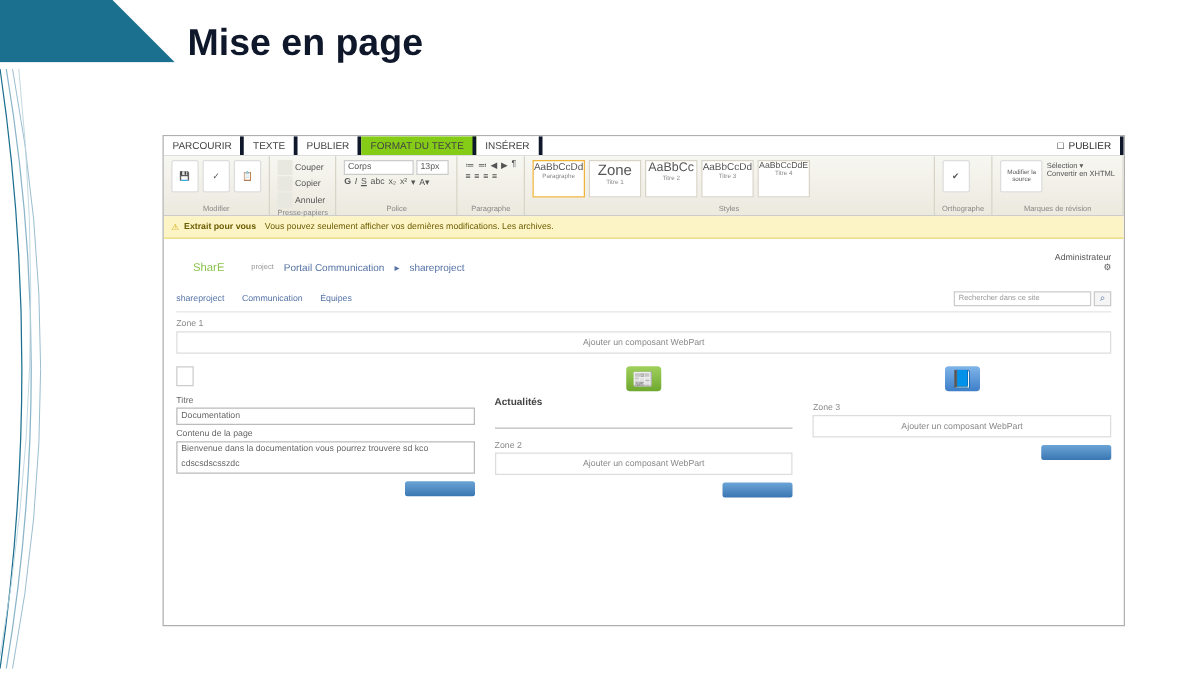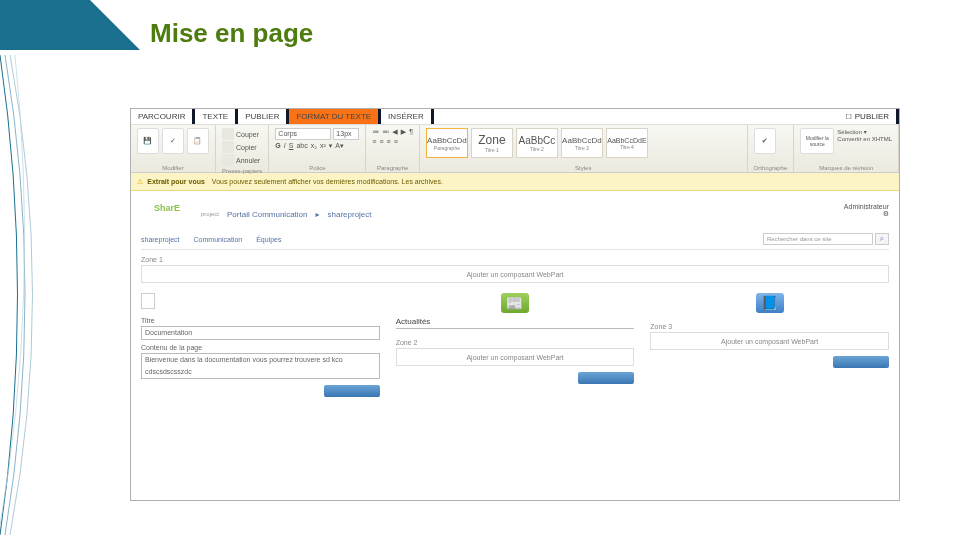--- a/index.html
+++ b/index.html
@@ -1,61 +1,61 @@
 <!DOCTYPE html>
 <html><head>
 <meta charset="utf-8">
 <style>
 *{box-sizing:border-box;margin:0;padding:0;font-family:Arial,Helvetica,sans-serif}
 html,body{width:960px;height:540px;overflow:hidden;background:#fff}
 .slide{position:relative;width:960px;height:540px}
 .corner-poly{position:absolute;top:0;left:0;background:#1b6f8f;clip-path:polygon(0 0,90px 0,140px 50px,0 50px);width:140px;height:50px}
 .lines{position:absolute;left:0;top:55px;width:70px;height:480px;pointer-events:none}
 .lines svg{width:100%;height:100%}
-.title{position:absolute;top:18px;left:150px;font-size:26px;color:#4d7c0f}
+.title{position:absolute;top:18px;left:150px;font-size:30px;color:#0f172a}
 .body-text{position:absolute;top:63px;left:70px;font-size:15px;color:#111}
 .shot{position:absolute;top:108px;left:130px;width:770px;height:393px;border:1px solid #b0b0b0;background:#fff;overflow:hidden}
 .ribbon-tabs{display:flex;font-size:8px;color:#444;background:#fff;border-bottom:1px solid #ddd;height:16px}
 .ribbon-tabs span{padding:3px 7px;border-right:3px solid #0f172a}
-.ribbon-tabs .active{background:#f97316}
+.ribbon-tabs .active{background:#84cc16}
 .share-link{margin-left:auto;padding:3px 7px;color:#333;display:flex;align-items:center;gap:3px}
 .share-link::before{content:"☐";font-size:7px}
 .ribbon-body{height:48px;background:linear-gradient(#f7f7f2,#ece9de);display:flex;font-size:7px;color:#555;border-bottom:1px solid #ccc}
 .rgroup{border-right:1px solid #d8d5c8;padding:3px 6px 1px;display:flex;flex-direction:column;justify-content:space-between;position:relative}
 .rgroup-lbl{font-size:6px;text-align:center;color:#888;padding-top:2px}
 .rgroup-row{display:flex;gap:3px;align-items:flex-start;flex:1}
 .ricon{width:22px;height:26px;background:#fff;border:1px solid #ddd;border-radius:2px;display:flex;flex-direction:column;align-items:center;justify-content:center;gap:1px}
 .ricon-sm{width:12px;height:12px;background:#e8e8e0;border-radius:1px}
 .font-box{width:56px;height:12px;border:1px solid #ccc;background:#fff;padding:0 2px;line-height:10px}
-.stylebox{width:42px;height:30px;border:1px solid #d8d5c8;background:#fff;display:flex;flex-direction:column;align-items:center;justify-content:center;gap:0}
+.stylebox{width:42px;height:30px;border:1px solid #d8d5c8;background:#fff;display:flex;flex-direction:column;align-items:center;justify-content:flex-start;gap:0}
 .stylebox.sel{border:1px solid #f0b43c}
 .stylebox .s1{font-size:8px;color:#555}
 .stylebox .s2{font-size:5px;color:#888}
 .notif{height:18px;background:#fdf4c5;border-bottom:1px solid #e8d97a;display:flex;align-items:center;padding:0 6px;font-size:7px;color:#6b5c00;gap:4px}
 .notif::before{content:"⚠";color:#c9a400}
 .notif b{margin-right:3px}
 .page-area{padding:8px 10px 10px;display:flex;gap:14px}
 .page-main{flex:1}
 .breadcrumb{display:flex;align-items:center;gap:8px;font-size:8px;color:#5573a6;padding:4px 0}
-.logo{width:52px;height:22px;display:flex;justify-content:center;font-size:9px;font-weight:bold;color:#3a5f9a}
+.logo{width:52px;height:22px;display:flex;align-items:center;justify-content:center;font-size:9px;font-weight:normal;color:#3a5f9a}
 .logo span{color:#8bc34a}
 .user-col{font-size:7px;color:#555;text-align:right;padding-top:4px;min-width:80px}
 .navbar{display:flex;align-items:center;padding:4px 0;font-size:7px;color:#5573a6;border-bottom:1px solid #e5e5e5}
 .navbar span{margin-right:14px}
 .searchwrap{margin-left:auto;display:flex;gap:2px}
 .searchbox{width:110px;height:12px;border:1px solid #ccc;background:#fff;font-size:6px;padding:0 3px;line-height:10px;color:#999}
 .searchbtn{width:14px;height:12px;border:1px solid #ccc;background:#f5f5f5;font-size:8px;text-align:center;line-height:10px}
 .zone-lbl{font-size:7px;color:#888;margin:6px 0 2px}
 .zone-box{border:1px solid #ddd;height:18px;display:flex;align-items:center;justify-content:center;font-size:7px;color:#888;background:#fff}
 .cols{display:flex;gap:16px;margin-top:10px}
 .col{flex:1;display:flex;flex-direction:column}
 .thumb{width:28px;height:20px;margin:0 auto 4px;border-radius:3px;display:flex;align-items:center;justify-content:center;font-size:14px}
 .thumb.g{background:linear-gradient(#9fd05c,#6ea82e)}
 .thumb.b{background:linear-gradient(#7fb4e8,#3e7fc9)}
-.col-title{font-size:8px;color:#444;border-bottom:1px solid #bbb;padding-bottom:2px;margin-bottom:4px;font-weight:normal}
+.col-title{font-size:8px;color:#444;border-bottom:1px solid #bbb;padding-bottom:16px;margin-bottom:4px;font-weight:bold}
 .form-lbl{font-size:7px;color:#666;margin-top:4px}
 .inputbox{height:14px;border:1px solid #bbb;background:#fff;font-size:7px;padding:0 3px;line-height:12px;color:#666;margin-top:2px}
 .textarea{height:26px}
 .bluebtn{width:56px;height:12px;background:linear-gradient(#6ba4d6,#3a76b2);border-radius:2px;margin-left:auto;margin-top:6px}
 .doc-ico{width:14px;height:16px;border:1px solid #ccc;background:#fff;margin-bottom:4px}
 </style>
 </head>
 <body>
 
 <div class="slide">

